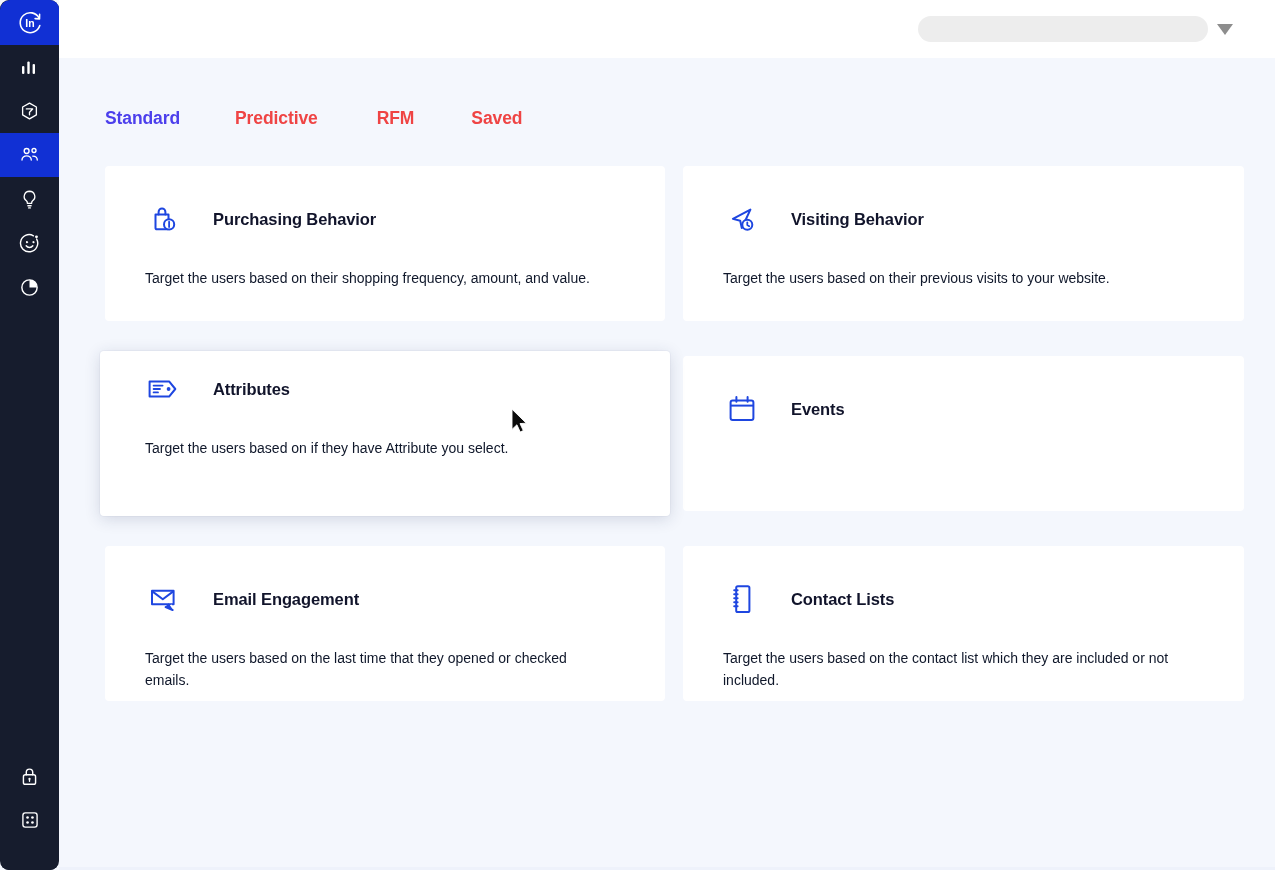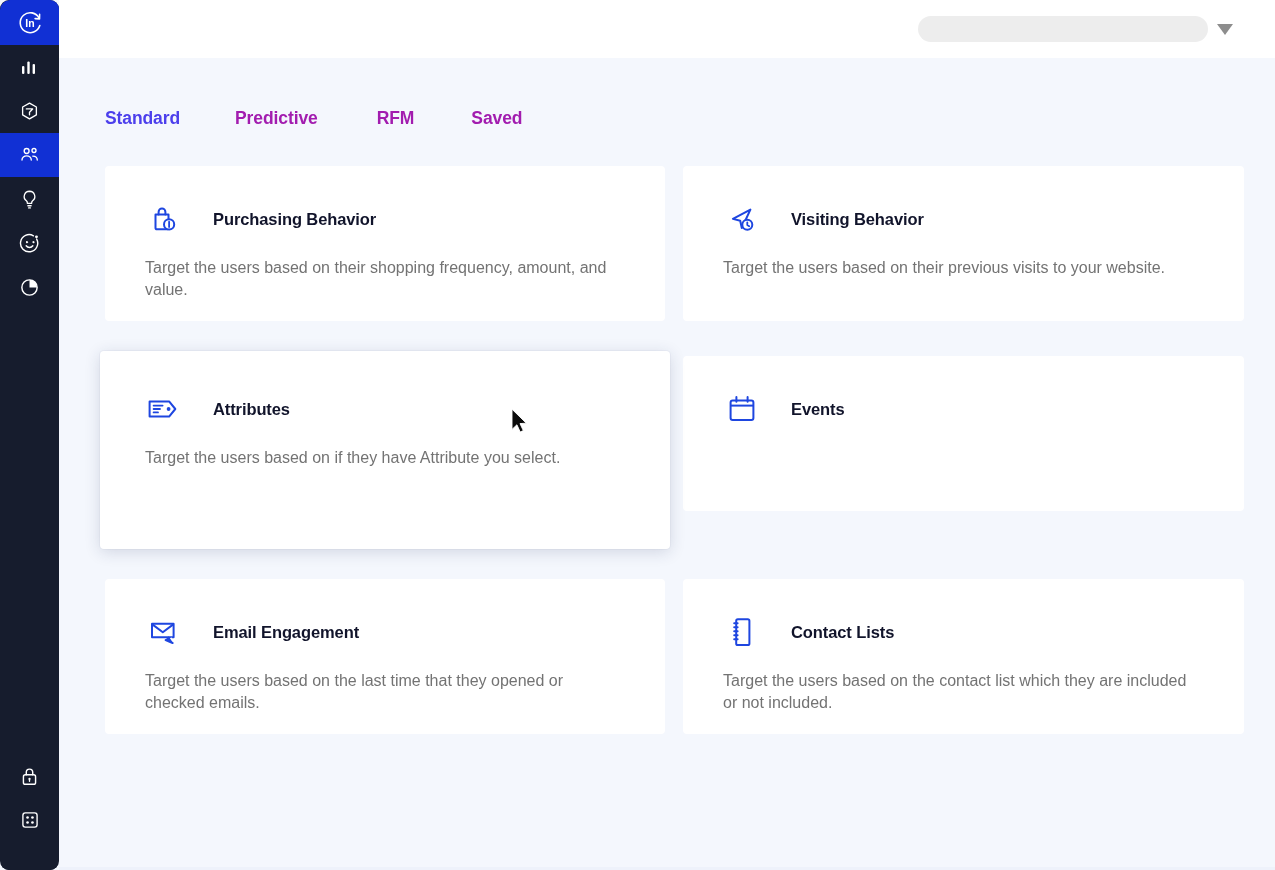--- a/index.html
+++ b/index.html
@@ -128,21 +128,21 @@
     display: flex;
     align-items: center;
     padding-left: 46px;
     padding-top: 50px;
     gap: 0;
   }
   .tab {
     font-size: 17.5px;
     font-weight: 700;
     letter-spacing: -0.1px;
-    color: #a21caf;
+    color: #ef4444;
     cursor: pointer;
     background: none;
     border: none;
     font-family: "Liberation Sans", sans-serif;
     padding: 0;
   }
   .tab.active { color: #4c3fec; }
   .tab-gap-1 { width: 55px; }
   .tab-gap-2 { width: 59px; }
   .tab-gap-3 { width: 57px; }
@@ -163,22 +163,22 @@
     background: #ffffff;
     border-radius: 4px;
     height: 155px;
     padding: 33px 40px 0 40px;
     cursor: pointer;
   }
   .card.hovered {
     box-shadow: 0 3px 16px rgba(34, 44, 86, 0.16), 0 0 0 1px rgba(34,44,86,0.03);
     z-index: 3;
     margin: -5px;
-    padding: 38px 45px 0 45px;
-    height: 198px;
+    padding: 18px 45px 0 45px;
+    height: 165px;
     width: calc(100% + 10px);
   }
 
   .card-head {
     display: flex;
     align-items: center;
     gap: 30px;
     height: 40px;
   }
   .card-icon {
@@ -191,24 +191,24 @@
   }
   .card-icon svg { display: block; }
   .card-title {
     font-size: 16.5px;
     font-weight: 700;
     color: #11142b;
     letter-spacing: -0.1px;
     line-height: 1;
   }
   .card-desc {
-    margin-top: 18px;
-    font-size: 16px;
+    margin-top: 28px;
+    font-size: 14px;
     line-height: 22px;
-    color: #737373;
+    color: #0f172a;
     font-weight: 400;
     max-width: 470px;
   }
 
   
   #mouse-cursor {
     position: absolute;
     left: 510px;
     top: 408px;
     width: 18px;

